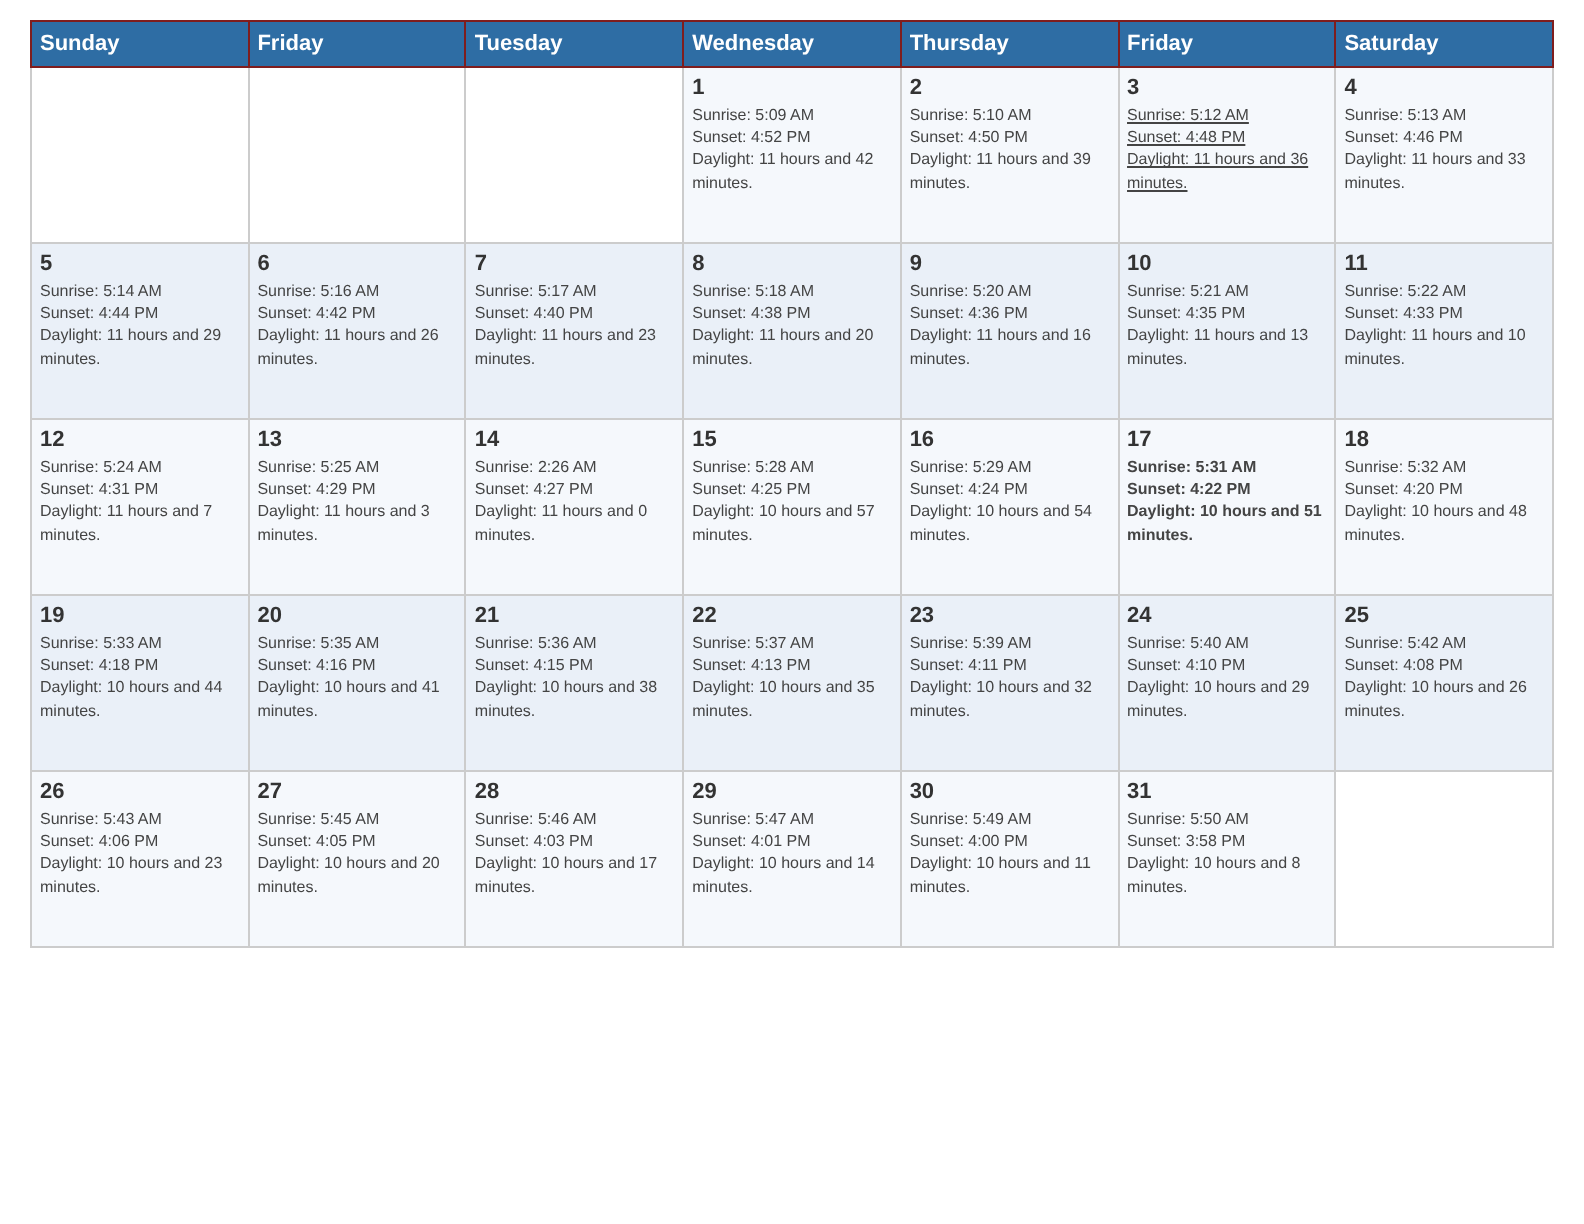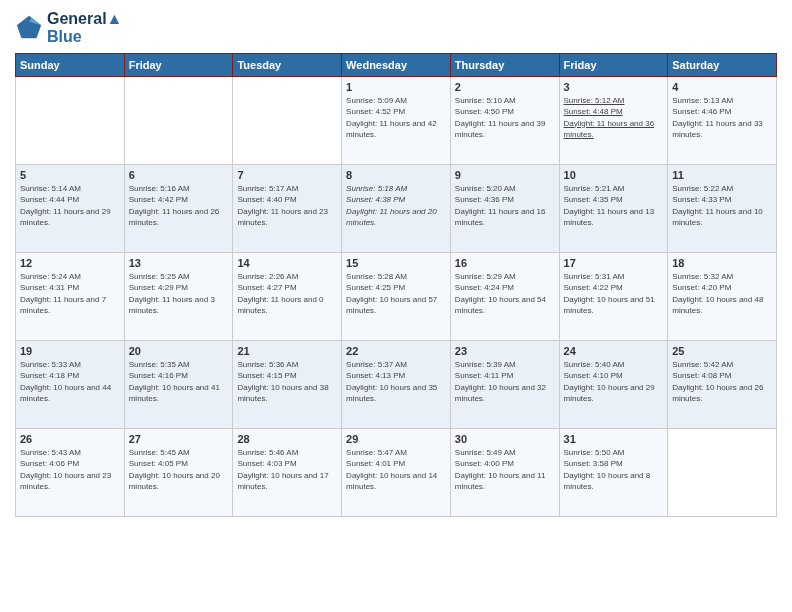--- a/index.html
+++ b/index.html
@@ -84,36 +84,20 @@
       line-height: 1.4;
     }
     .empty-cell {
       background: #fff !important;
     }
   </style>
 </head>
 <body>
 
 <div class="container">
-  <div class="header">
-    <div class="logo">
-      <svg class="logo-icon" viewBox="0 0 30 30">
-        <polygon points="15,2 28,12 23,26 7,26 2,12" fill="#2e6da4"></polygon>
-        <polygon points="18,4 28,12 15,8" fill="#5ba3d9"></polygon>
-      </svg>
-      <div>
-        <div style="font-size:16px;font-weight:bold;color:#1a3a5c;line-height:1.1">General<span style="color:#2e6da4">▲</span></div>
-        <div style="font-size:16px;font-weight:bold;color:#2e6da4;line-height:1.1">Blue</div>
-      </div>
-    </div>
-    <div class="title-block">
-      <div class="month-title"></div>
-      <div class="subtitle"></div>
-    </div>
-  </div>
 
   <table>
     <thead>
       <tr>
       <th>Sunday</th>
           <th>Friday</th>
           <th>Tuesday</th>
           <th>Wednesday</th>
           <th>Thursday</th>
           <th>Friday</th>
@@ -164,21 +148,21 @@
 Daylight: 11 hours and 26 minutes.</div>
           </td>
           <td>
             <span class="day-number">7</span>
             <div class="day-info" style="white-space: pre-line;">Sunrise: 5:17 AM
 Sunset: 4:40 PM
 Daylight: 11 hours and 23 minutes.</div>
           </td>
           <td>
             <span class="day-number">8</span>
-            <div class="day-info" style="white-space: pre-line; font-style: italic;">Sunrise: 5:18 AM
+            <div class="day-info" style="white-space: pre-line;">Sunrise: 5:18 AM
 Sunset: 4:38 PM
 Daylight: 11 hours and 20 minutes.</div>
           </td>
           <td>
             <span class="day-number">9</span>
             <div class="day-info" style="white-space: pre-line;">Sunrise: 5:20 AM
 Sunset: 4:36 PM
 Daylight: 11 hours and 16 minutes.</div>
           </td>
           <td>
@@ -220,21 +204,21 @@
 Daylight: 10 hours and 57 minutes.</div>
           </td>
           <td>
             <span class="day-number">16</span>
             <div class="day-info" style="white-space: pre-line;">Sunrise: 5:29 AM
 Sunset: 4:24 PM
 Daylight: 10 hours and 54 minutes.</div>
           </td>
           <td>
             <span class="day-number">17</span>
-            <div class="day-info" style="white-space: pre-line;">Sunrise: 5:31 AM
+            <div class="day-info" style="white-space: pre-line; font-weight: bold;">Sunrise: 5:31 AM
 Sunset: 4:22 PM
 Daylight: 10 hours and 51 minutes.</div>
           </td>
           <td>
             <span class="day-number">18</span>
             <div class="day-info" style="white-space: pre-line;">Sunrise: 5:32 AM
 Sunset: 4:20 PM
 Daylight: 10 hours and 48 minutes.</div>
           </td>
         </tr>

